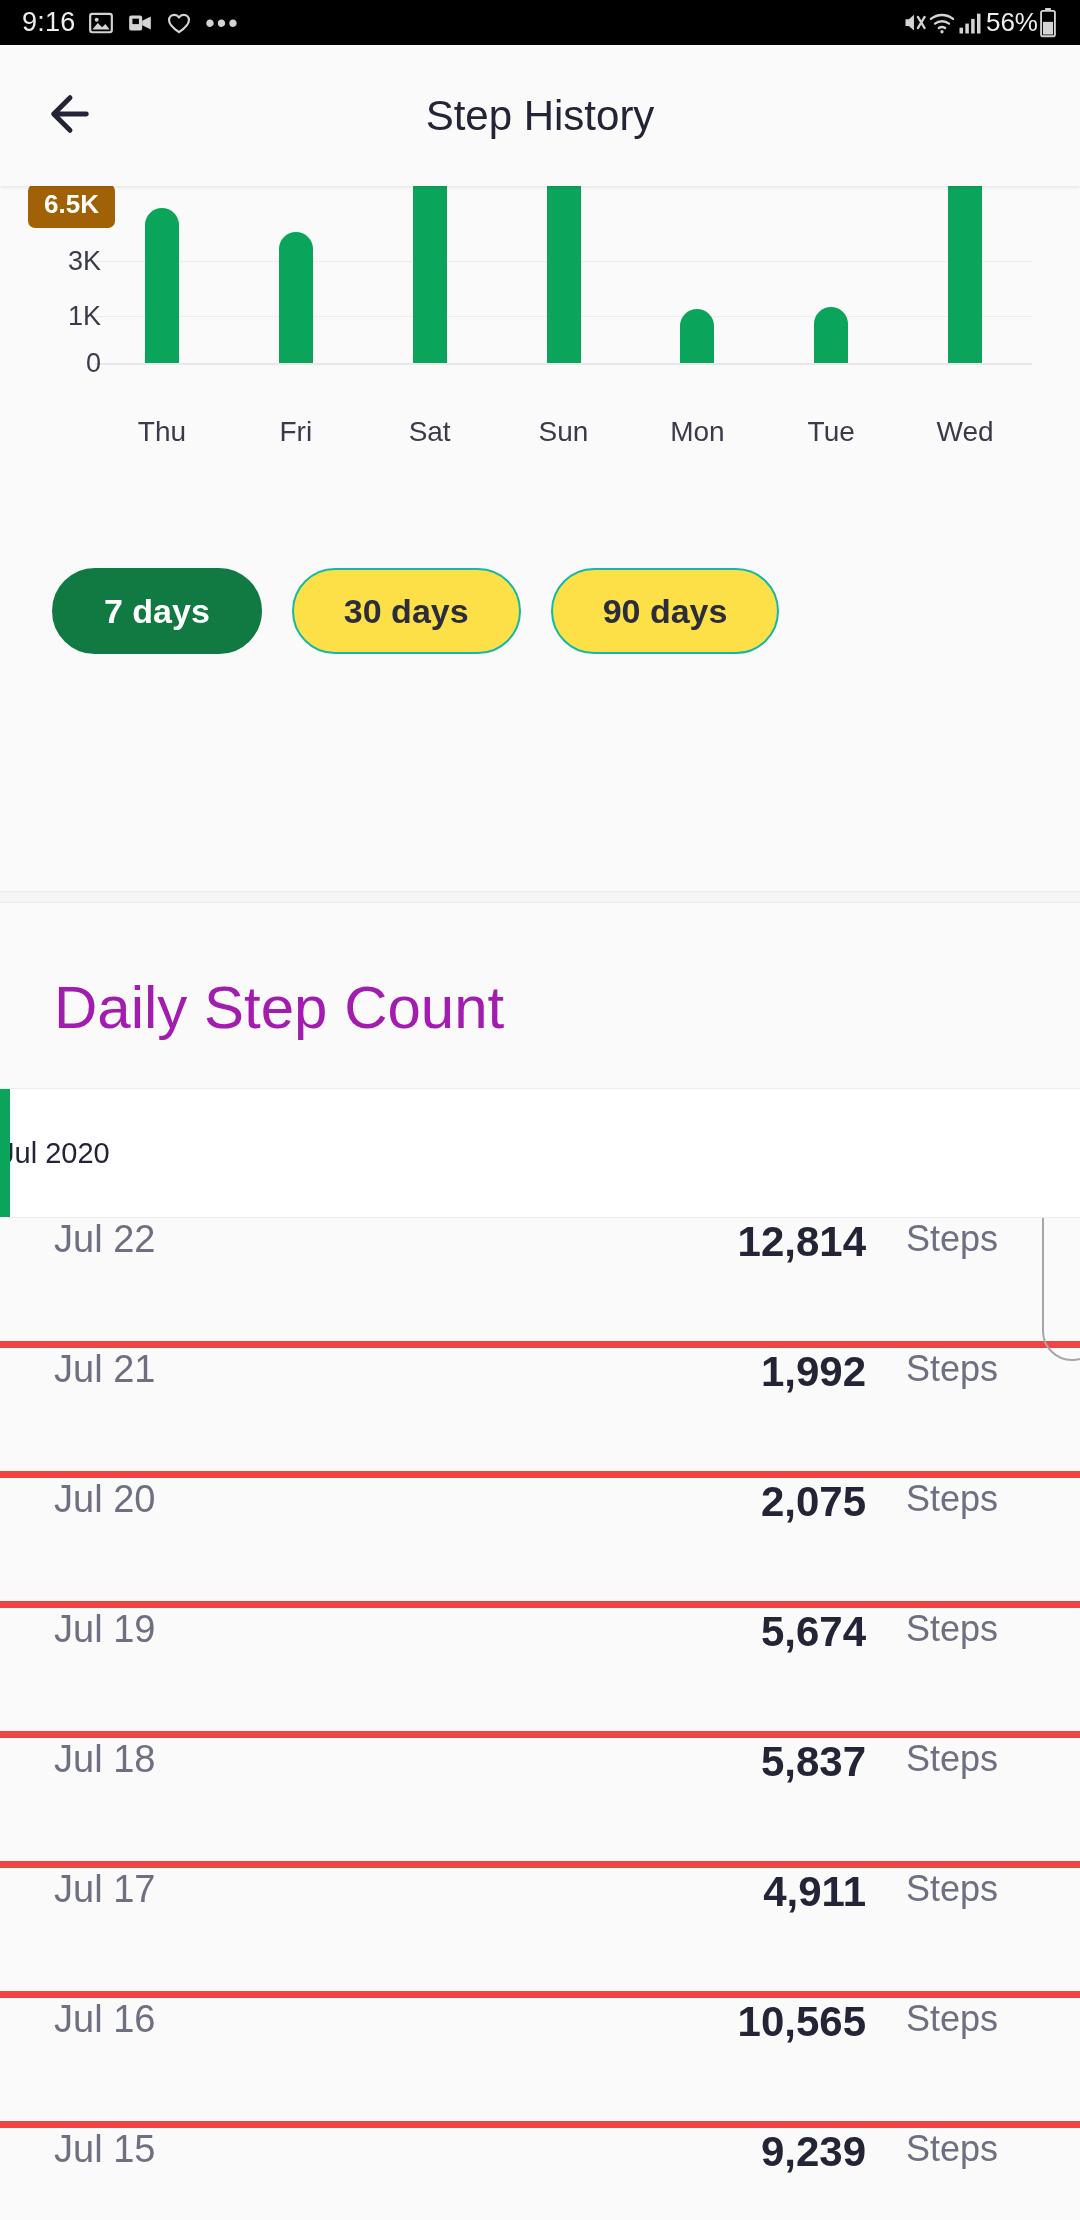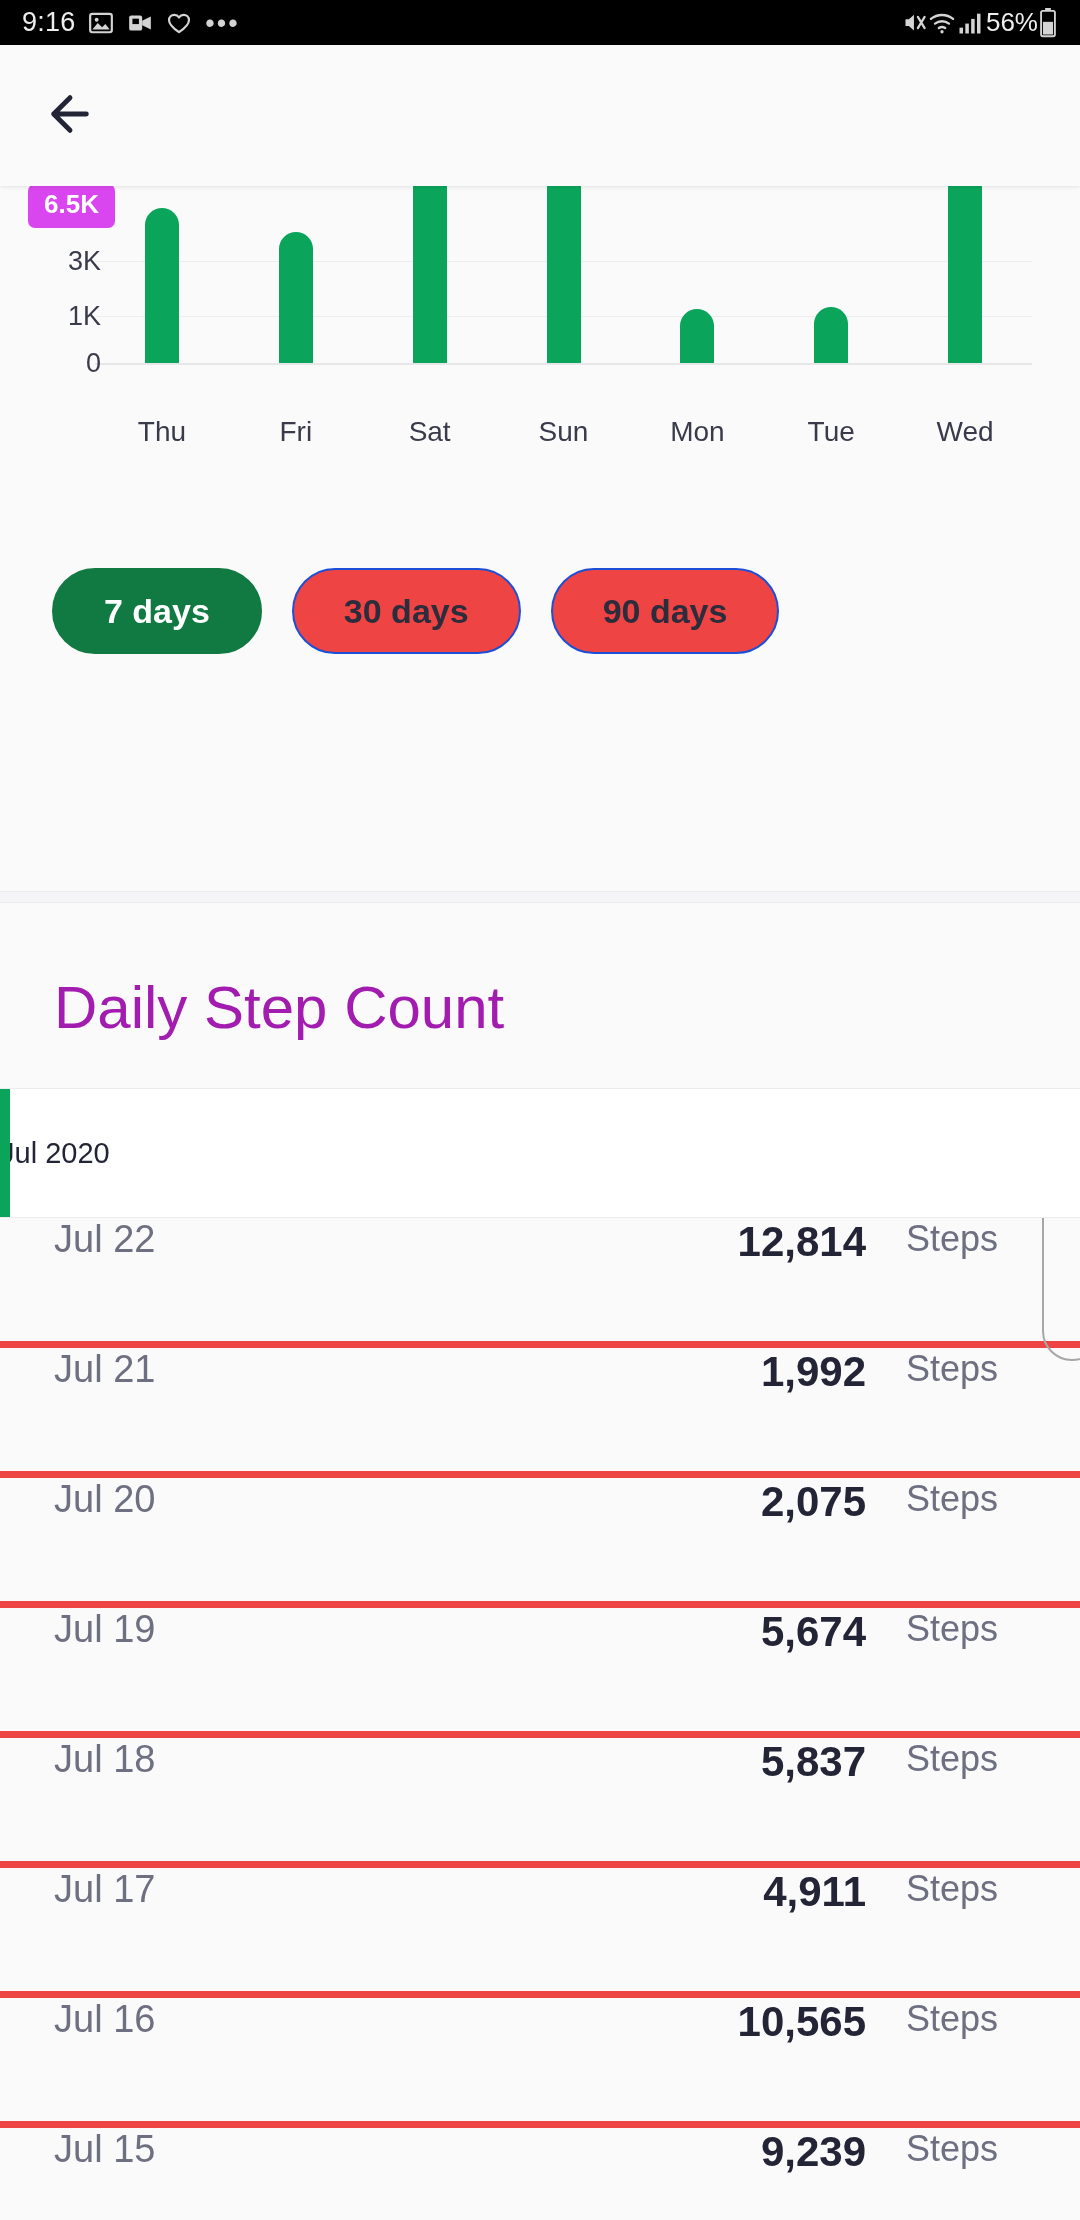--- a/index.html
+++ b/index.html
@@ -46,21 +46,21 @@
   .chart-card{
     position:relative; width:1080px; height:350px;
     background:#fafafa; overflow:hidden;
   }
   .chart-area{
     position:absolute; left:0; top:-120px;
     width:1080px; height:420px;
   }
   .badge{
     position:absolute; left:28px; top:118px;
-    background:#d946ef; color:#ffffff;
+    background:#a16207; color:#ffffff;
     font-size:26px; font-weight:700;
     padding:5px 16px 8px 16px; border-radius:7px;
     z-index:3;
   }
   .yaxis{
     position:absolute; left:0; top:0; width:95px; height:420px;margin-left:24px;
   }
   .ytick{
     position:absolute; right:18px; font-size:27px; color:#3a3b4a;
     transform:translateY(-50%); text-align:right;
@@ -97,21 +97,21 @@
   
   .pill-row{
     width:1080px; background:#fafafa;
     display:flex; align-items:center; gap:30px;
     padding:0 0 0 52px; height:150px;font-weight:bold;
   }
   .pill{
     height:86px; border-radius:43px;
     display:flex; align-items:center; justify-content:center;
     font-size:34px; padding:0 50px;
-    background:#ef4444; color:#2b2c3c; border:2px solid #1d4ed8;
+    background:#fde047; color:#2b2c3c; border:2px solid #14b8a6;
   }
   .pill.active{
     background:#117a42; color:#ffffff; border:2px solid #117a42;
   }
 
   
   .scroll-indicator{
     position:absolute; right:-22px; top:585px;
     width:60px; height:240px;
     border:2px solid #a6a6a6; border-radius:32px;
@@ -224,20 +224,21 @@
 </div>
 
 <div class="appbar">
   <div class="back-btn">
     <span>
       <svg width="56" height="56" viewBox="0 0 24 24">
           <path d="M19 12H5M5 12l7-7M5 12l7 7" fill="none" stroke="#232436" stroke-width="2.1" stroke-linecap="round" stroke-linejoin="round"></path>
         </svg>
     </span>
   </div>
+  <div class="appbar-title">Step History</div>
 </div>
 
 <div class="chart-card">
   <div class="chart-area">
 
     <div class="badge">6.5K</div>
 
     <div class="gridline" style="top:195px;"></div>
     <div class="gridline" style="top:250px;"></div>
     <div class="baseline" style="top:297px;"></div>

